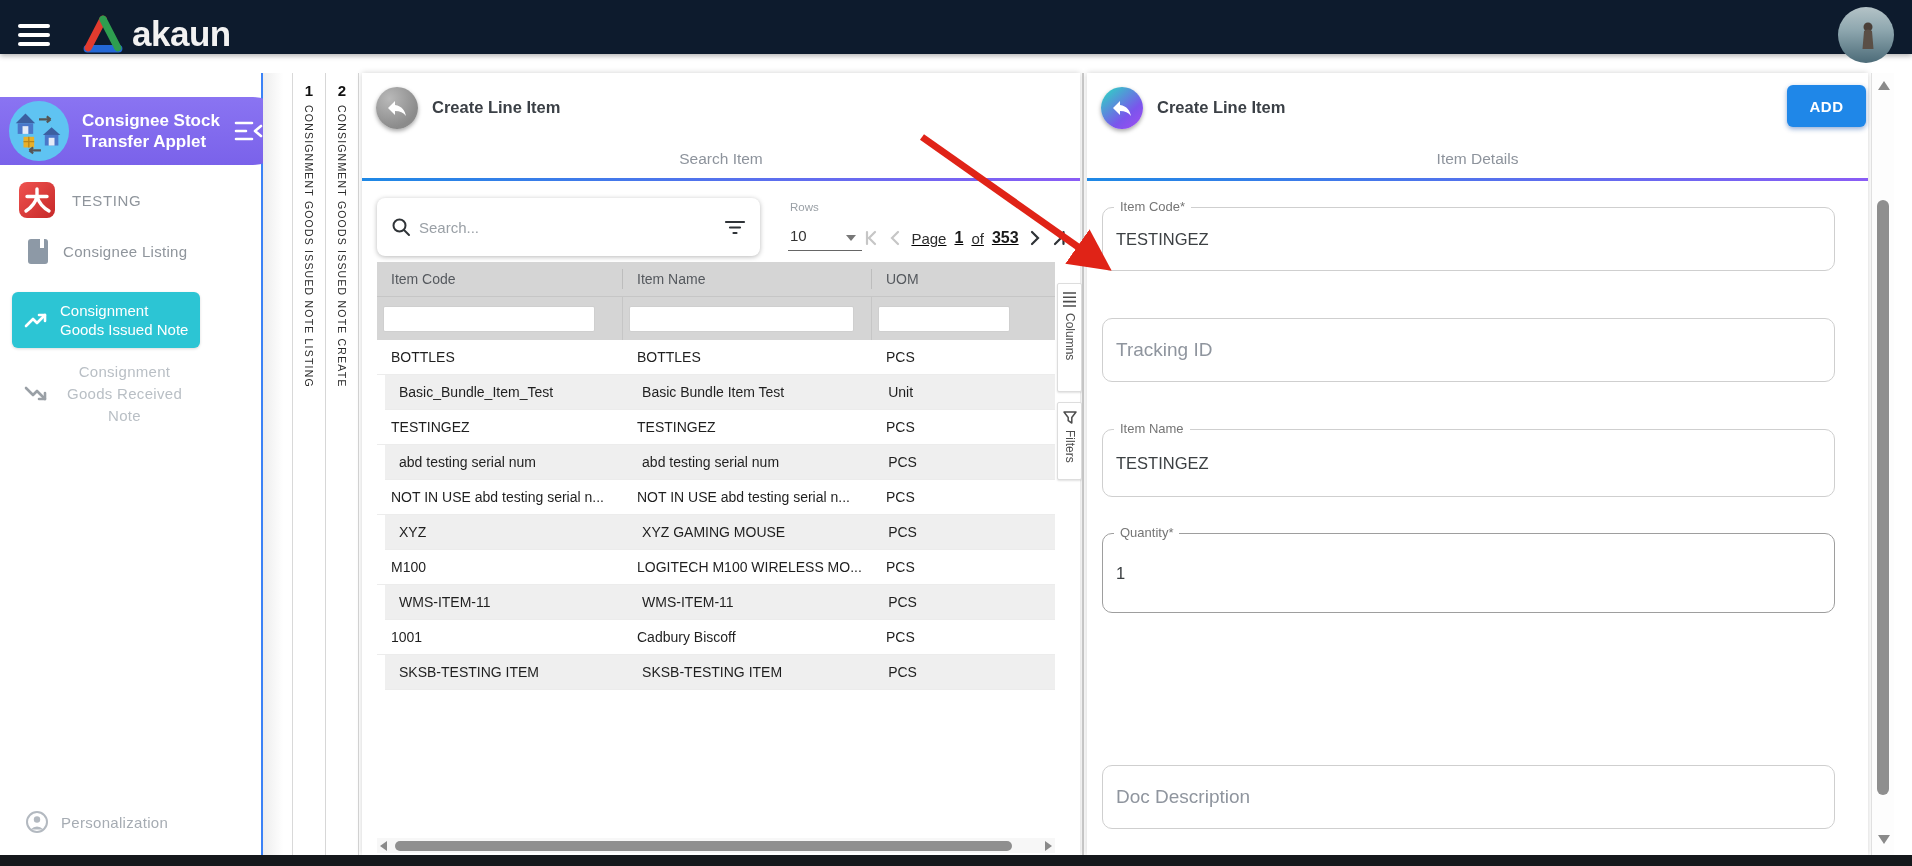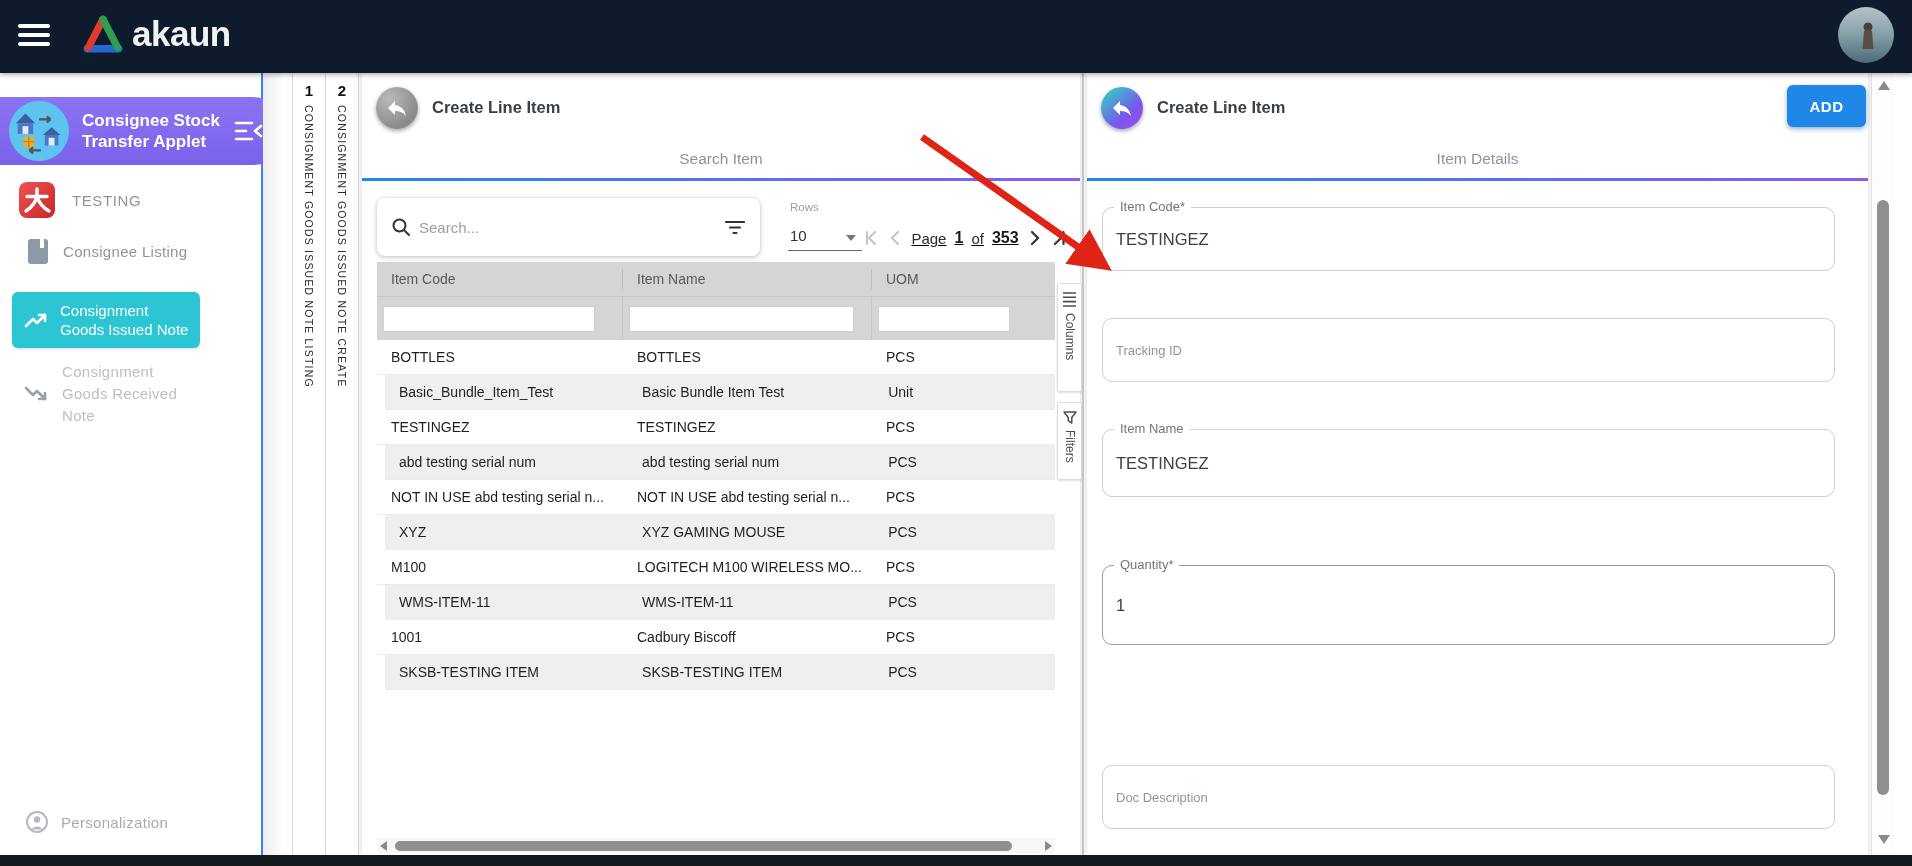--- a/index.html
+++ b/index.html
@@ -1,41 +1,41 @@
 <!DOCTYPE html>
 <html><head>
 <meta charset="utf-8">
 <style>
   * { margin:0; padding:0; box-sizing:border-box; }
   html,body { background:#ffffff; }
   body { font-family:"Liberation Sans","DejaVu Sans",sans-serif; }
   #screen { position:relative; width:1912px; height:866px; background:#fff; overflow:hidden; }
 
   
-  .navbar { position:absolute; left:0; top:0; width:1912px; height:73px; background:#0d1b2d;
+  .navbar { position:absolute; left:0; top:0; width:1912px; height:54px; background:#0d1b2d;
             box-shadow:0 2px 5px rgba(0,0,0,.3); z-index:10; }
   .hamburger { position:absolute; left:18px; top:24px; width:32px; height:24px; cursor:pointer; }
   .hamburger span { display:block; height:3.5px; background:#fff; border-radius:2px; margin-bottom:5.5px; }
   .logo { position:absolute; left:82px; top:14px; display:flex; align-items:center; }
   .logo-text { color:#f2f2f2; font-size:35px; font-weight:bold; letter-spacing:-0.5px; margin-left:8px; }
   .avatar { position:absolute; left:1838px; top:7px; width:56px; height:56px; border-radius:50%;
             background:linear-gradient(180deg,#b4c3c7 0%,#8da6ae 42%,#4c6b78 100%); overflow:hidden; }
 
   
   .sidebar { position:absolute; left:0; top:73px; width:263px; height:782px; background:#fff; border-right:2px solid #3b82f6; }
   .side-shadow { position:absolute; left:263px; top:73px; width:30px; height:782px;
                  background:linear-gradient(90deg,#ededed 0%,#ffffff 70%); border-right:1px solid #d9d9d9; }
   .applet-pill { position:absolute; left:0; top:24px; width:287px; height:68px;
                  background:linear-gradient(180deg,#8a74f2,#7a62ea); border-radius:0 34px 34px 0;
                  display:flex; align-items:center; cursor:pointer; }
   .applet-circle { width:62px; height:62px; border-radius:50%; margin-left:8px; flex:0 0 auto; }
   .applet-title { color:#fff; font-size:17px; font-weight:bold; line-height:1.25; width:150px; margin-left:12px; }
   .collapse-ic { margin-left:2px; }
   .side-item { position:absolute; left:0; display:flex; align-items:center; cursor:pointer; }
-  .side-label { font-size:15px; color:#8f959c; letter-spacing:.3px; }
+  .side-label { font-size:15px; color:#8f959c; letter-spacing:.3px;text-align:center; }
   .side-label.dim { color:#b9bfc5; line-height:1.45; }
   .active-item { position:absolute; left:12px; top:219px; width:188px; height:56px; background:#2cc5d4;
                  border-radius:6px; display:flex; align-items:center; cursor:pointer;
                  box-shadow:0 1px 3px rgba(0,0,0,.15); }
   .active-item .t { color:#fff; font-size:15px; line-height:1.3; margin-left:10px; width:135px; }
 
   
   .tabstrip { position:absolute; left:293px; top:73px; width:66px; height:782px; background:#fff; }
   .vtab { position:absolute; top:0; width:33px; height:782px; border-right:1px solid #d7d7d7; cursor:pointer; background:#fff; }
   .vtab .num { display:block; text-align:center; margin-top:9px; font-size:15px; font-weight:bold; color:#111; }
@@ -98,21 +98,21 @@
   .tri-right { right:3px; top:3px; border-top:5px solid transparent; border-bottom:5px solid transparent; border-left:7px solid #8a8a8a; }
 
   
   .add-btn { position:absolute; left:700px; top:12px; width:79px; height:42px; background:#1f87e8; color:#fff;
              font-size:15px; font-weight:bold; border:none; border-radius:6px; cursor:pointer;
              box-shadow:0 2px 5px rgba(13,71,161,.45); letter-spacing:.5px; font-family:inherit; }
   .field { position:absolute; left:15px; width:733px; border:1px solid #cfcfcf; border-radius:10px; background:#fff; }
   .field.strong { border:1.5px solid #9e9e9e; }
   .flabel { position:absolute; top:-9px; left:11px; background:#fff; padding:0 6px; font-size:13px; color:#757575; }
   .fvalue { position:absolute; left:13px; top:50%; transform:translateY(-50%); font-size:16.5px; color:#3c4043; }
-  .fplaceholder { position:absolute; left:13px; top:50%; transform:translateY(-50%); font-size:13px; color:#8f959e; }
+  .fplaceholder { position:absolute; left:13px; top:50%; transform:translateY(-50%); font-size:19px; color:#8f959e; }
 
   
   .vscroll { position:absolute; left:1871px; top:73px; width:23px; height:782px; background:#fdfdfd; border-left:1px solid #e0e0e0; }
   .tri-up   { left:6px; top:8px;   border-left:6px solid transparent; border-right:6px solid transparent; border-bottom:9px solid #8a8a8a; }
   .tri-down { left:6px; top:762px; border-left:6px solid transparent; border-right:6px solid transparent; border-top:9px solid #8a8a8a; }
   .vthumb { position:absolute; left:5px; top:127px; width:12px; height:595px; background:#8f8f8f; border-radius:6px; cursor:pointer; }
 
   .bottom-strip { position:absolute; left:0; top:855px; width:1912px; height:11px; background:#15181c; }
   .arrow-overlay { position:absolute; left:0; top:0; width:1912px; height:866px; z-index:60; pointer-events:none; }
 </style>
@@ -388,21 +388,21 @@
 
     <div class="field" style="top:245px; height:64px;">
       <span class="fplaceholder">Tracking ID</span>
     </div>
 
     <div class="field" style="top:356px; height:68px;">
       <span class="flabel">Item Name</span>
       <span class="fvalue">TESTINGEZ</span>
     </div>
 
-    <div class="field strong" style="top:460px; height:80px;margin-top:32px;">
+    <div class="field strong" style="top:460px; height:80px;">
       <span class="flabel">Quantity*</span>
       <span class="fvalue">1</span>
     </div>
 
 
     <div class="field" style="top:692px; height:64px;">
       <span class="fplaceholder">Doc Description</span>
     </div>
   </div>
 

